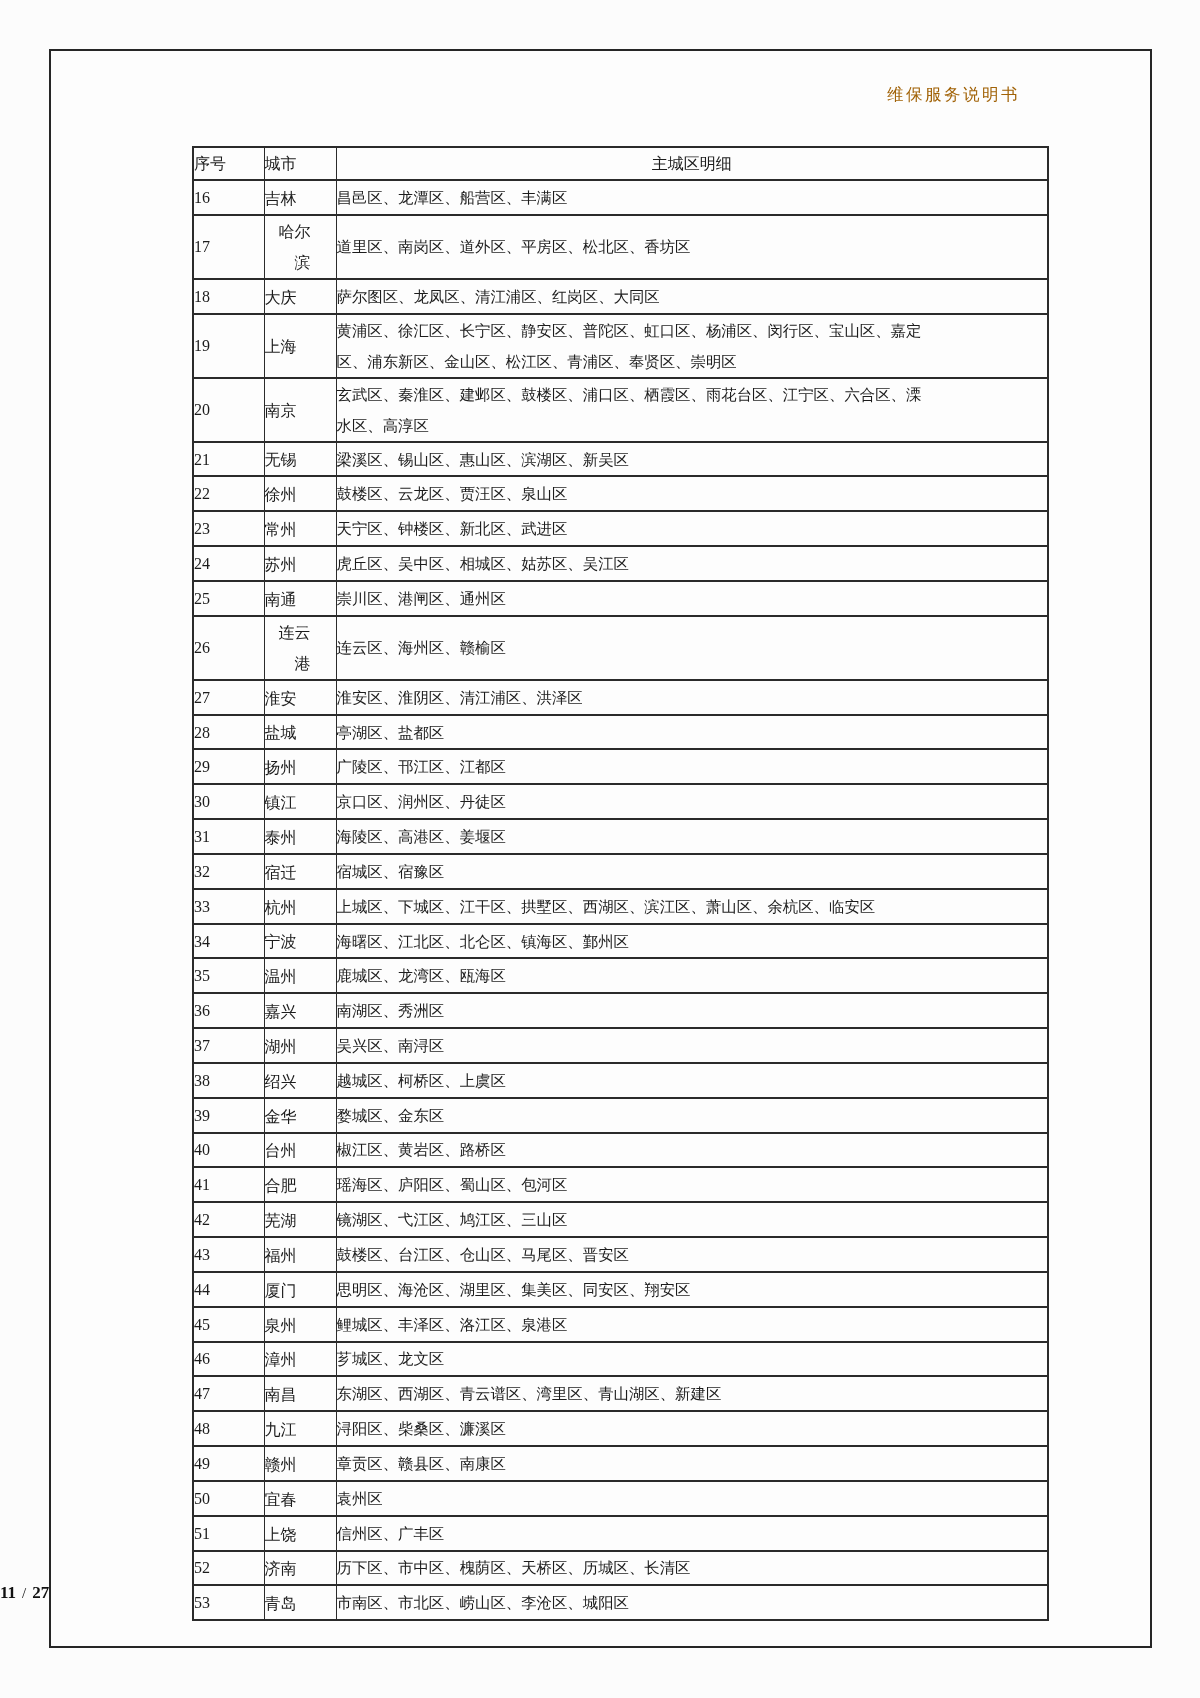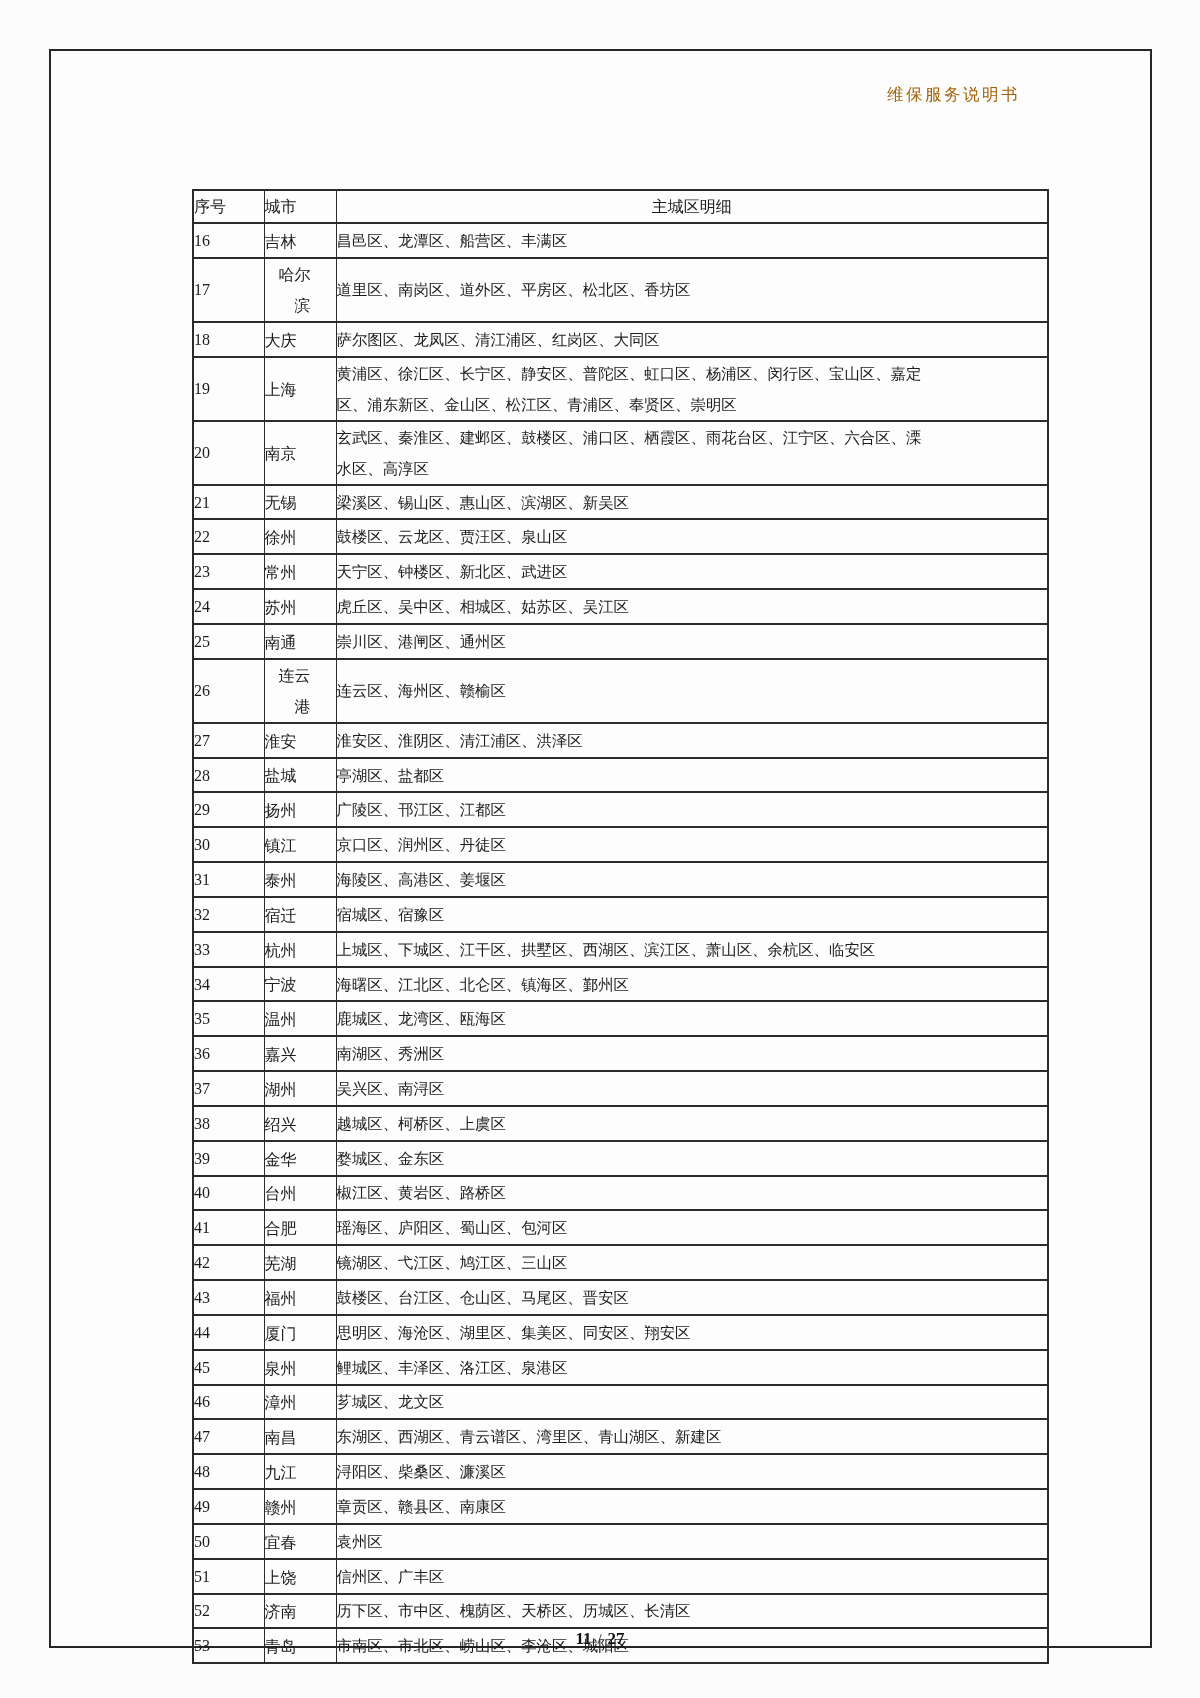--- a/index.html
+++ b/index.html
@@ -41,21 +41,20 @@
     left: 192px;
     top: 146px;
     width: 857px;
   }
   table.city-table {
     width: 100%;
     table-layout: fixed;
     border-collapse: collapse;
     border: 2px solid #2b2b2b;
     font-size: 15.4px;
-    margin-top: 43px;
   }
   .city-table col.c-no   { width: 71px; }
   .city-table col.c-city { width: 72px; }
   .city-table th, .city-table td {
     border: 1px solid #2b2b2b;
     border-top-width: 2px;
     border-bottom-width: 2px;
     height: 30px;
     line-height: 31px;
     vertical-align: middle;
@@ -90,24 +89,22 @@
     padding: 0;
     white-space: nowrap;
     font-size: 16px;
     border-radius: 14px;
   }
   .footer {
     position: absolute;
     left: 0;
     top: 1583px;
     width: 100%;
-    text-align: center;
     font-size: 17px;
     color: #111;
-    margin-top: 46px;
   }
   .pg-num { font-weight: bold; }
   .pg-sep { font-weight: normal; margin: 0 6px; font-size: 15px; }
 </style>
 </head>
 <body>
 
 <div class="page">
   <div class="frame"></div>
 

